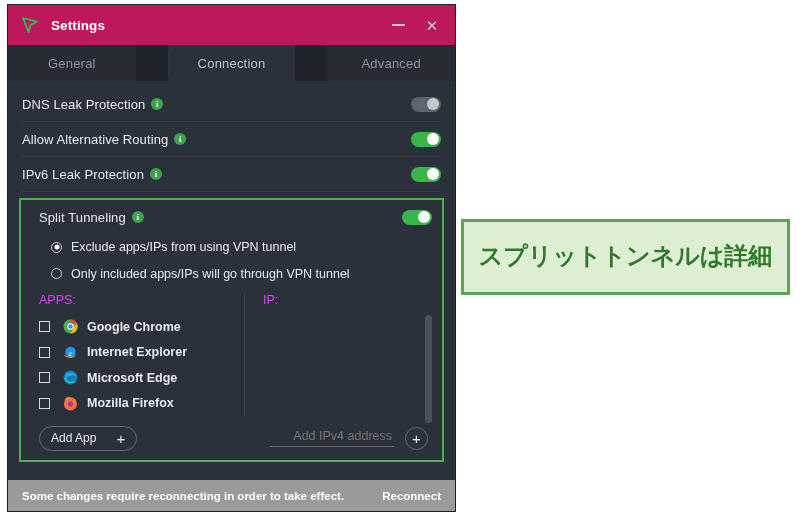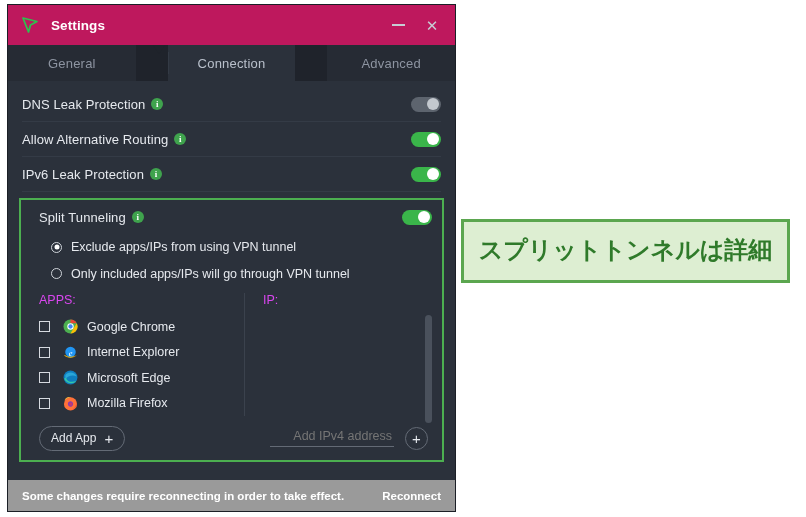--- a/index.html
+++ b/index.html
@@ -273,20 +273,21 @@
   }
   .app-icon {
     width: 15px;
     height: 15px;
     margin-right: 9px;
     flex: 0 0 auto;
   }
   .app-name {
     color: #e6e9ee;
     font-size: 12.5px;
+    font-weight: bold;
   }
 
   #ip-scrollbar {
     position: absolute;
     right: 10px;
     top: 22px;
     width: 7px;
     height: 108px;
     border-radius: 4px;
     background: #4a515c;
@@ -302,21 +303,21 @@
   #add-app-button {
     margin-left: 18px;
     height: 25px;
     padding: 0 11px;
     border: 1px solid #646b76;
     border-radius: 13px;
     color: #e6e9ee;
     font-size: 12px;
     display: inline-flex;
     align-items: center;
-    gap: 8px;
+    gap: 20px;
     cursor: pointer;
     background: none;
     font-family: "Liberation Sans", sans-serif;
   }
   .plus-glyph {
     font-size: 15px;
     line-height: 1;
     font-weight: 300;
   }
   #add-ip-area {
@@ -373,21 +374,21 @@
     font-weight: bold;
     cursor: pointer;
   }
 
   
   #callout-box {
     position: absolute;
     left: 461px;
     top: 219px;
     width: 329px;
-    height: 64px;
+    height: 76px;
     box-sizing: border-box;
     background: #ddeed2;
     border: 3px solid #5ba64f;
     display: flex;
     flex-direction: column;
     align-items: center;
     justify-content: center;
     line-height: 1.32;
   }
   .callout-line {

